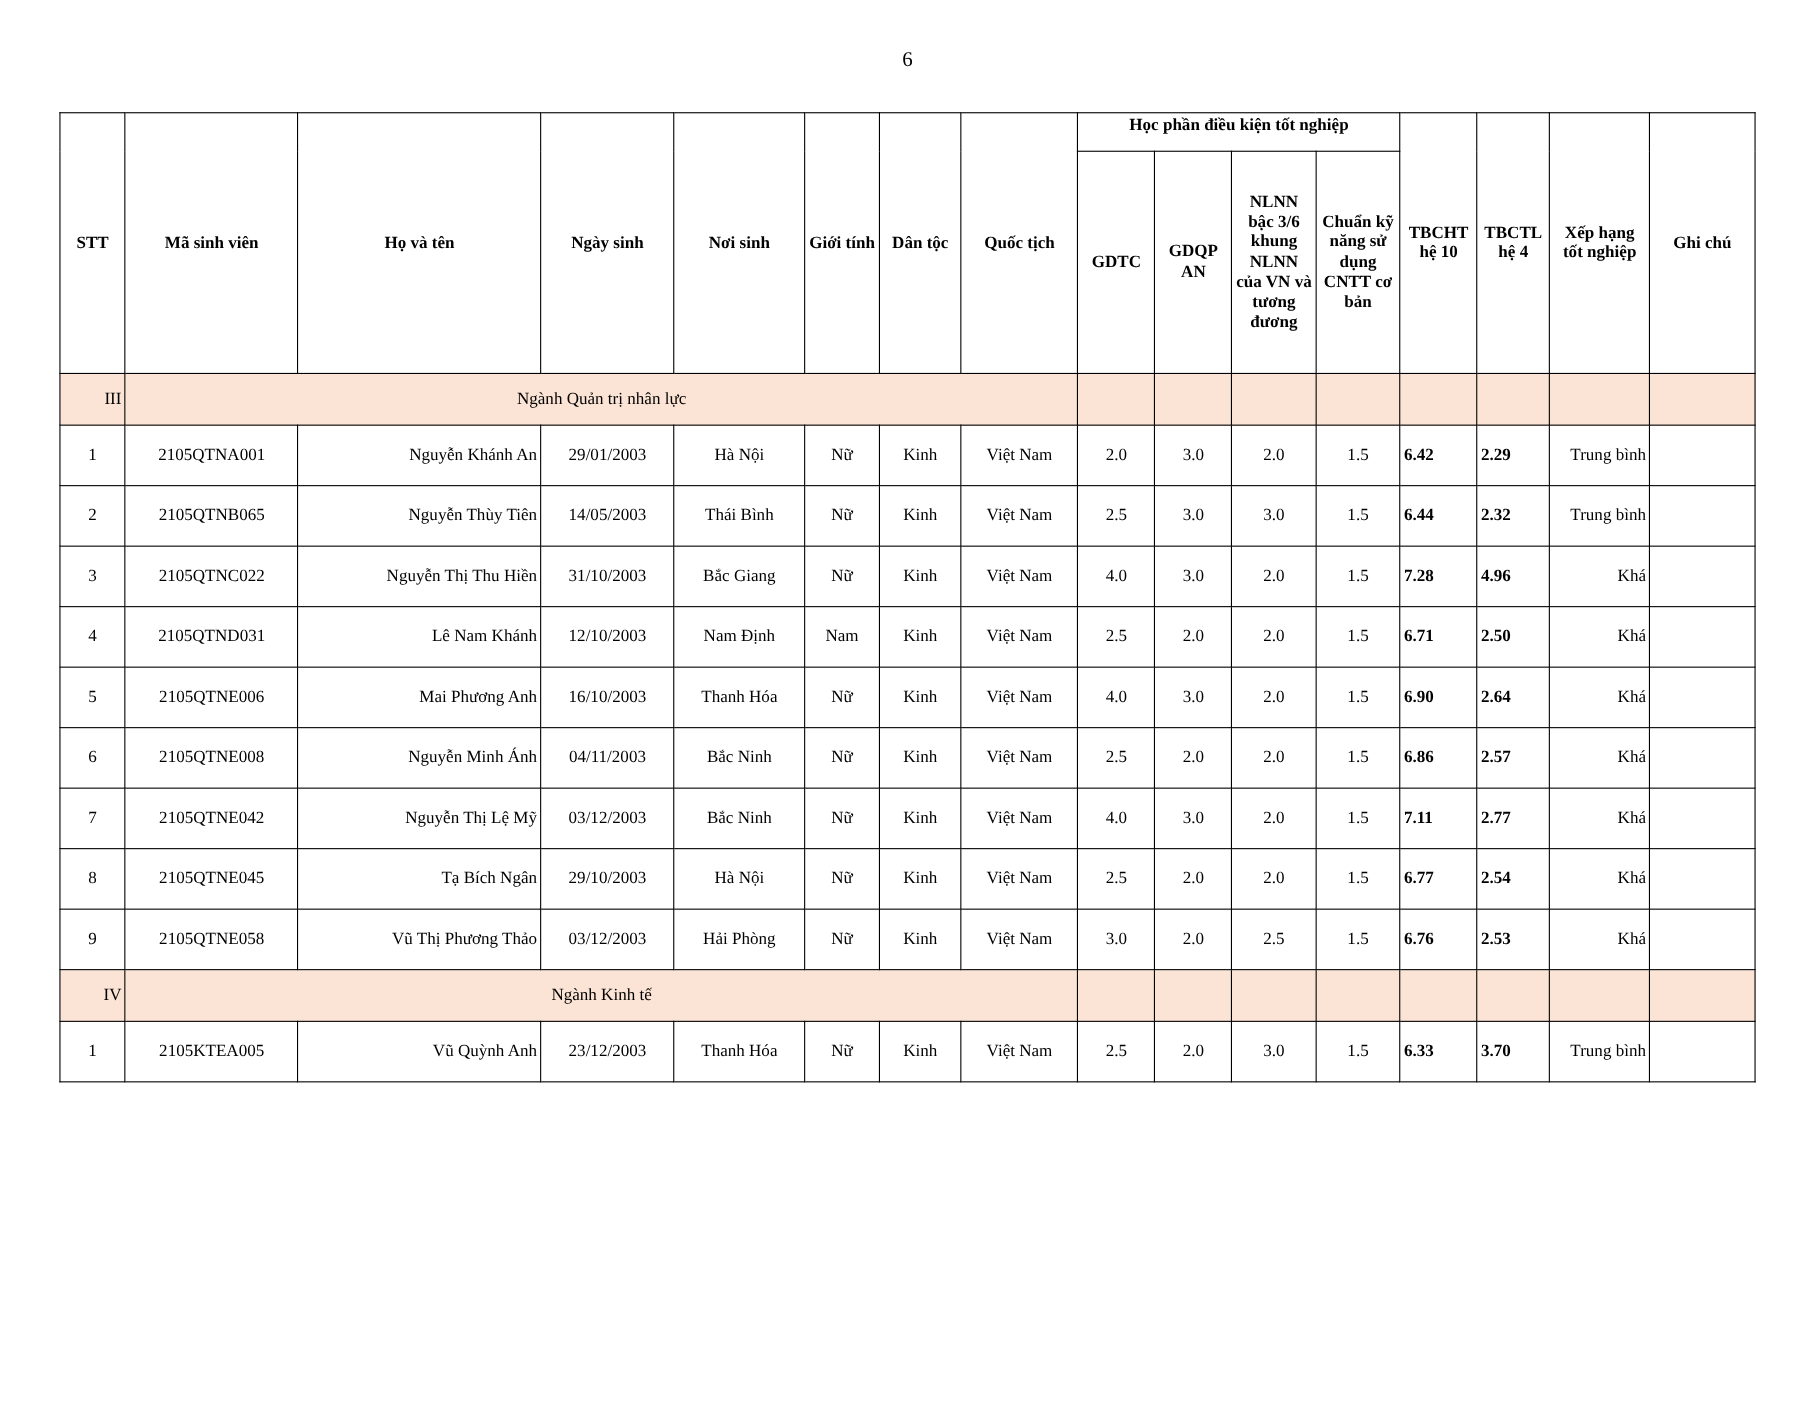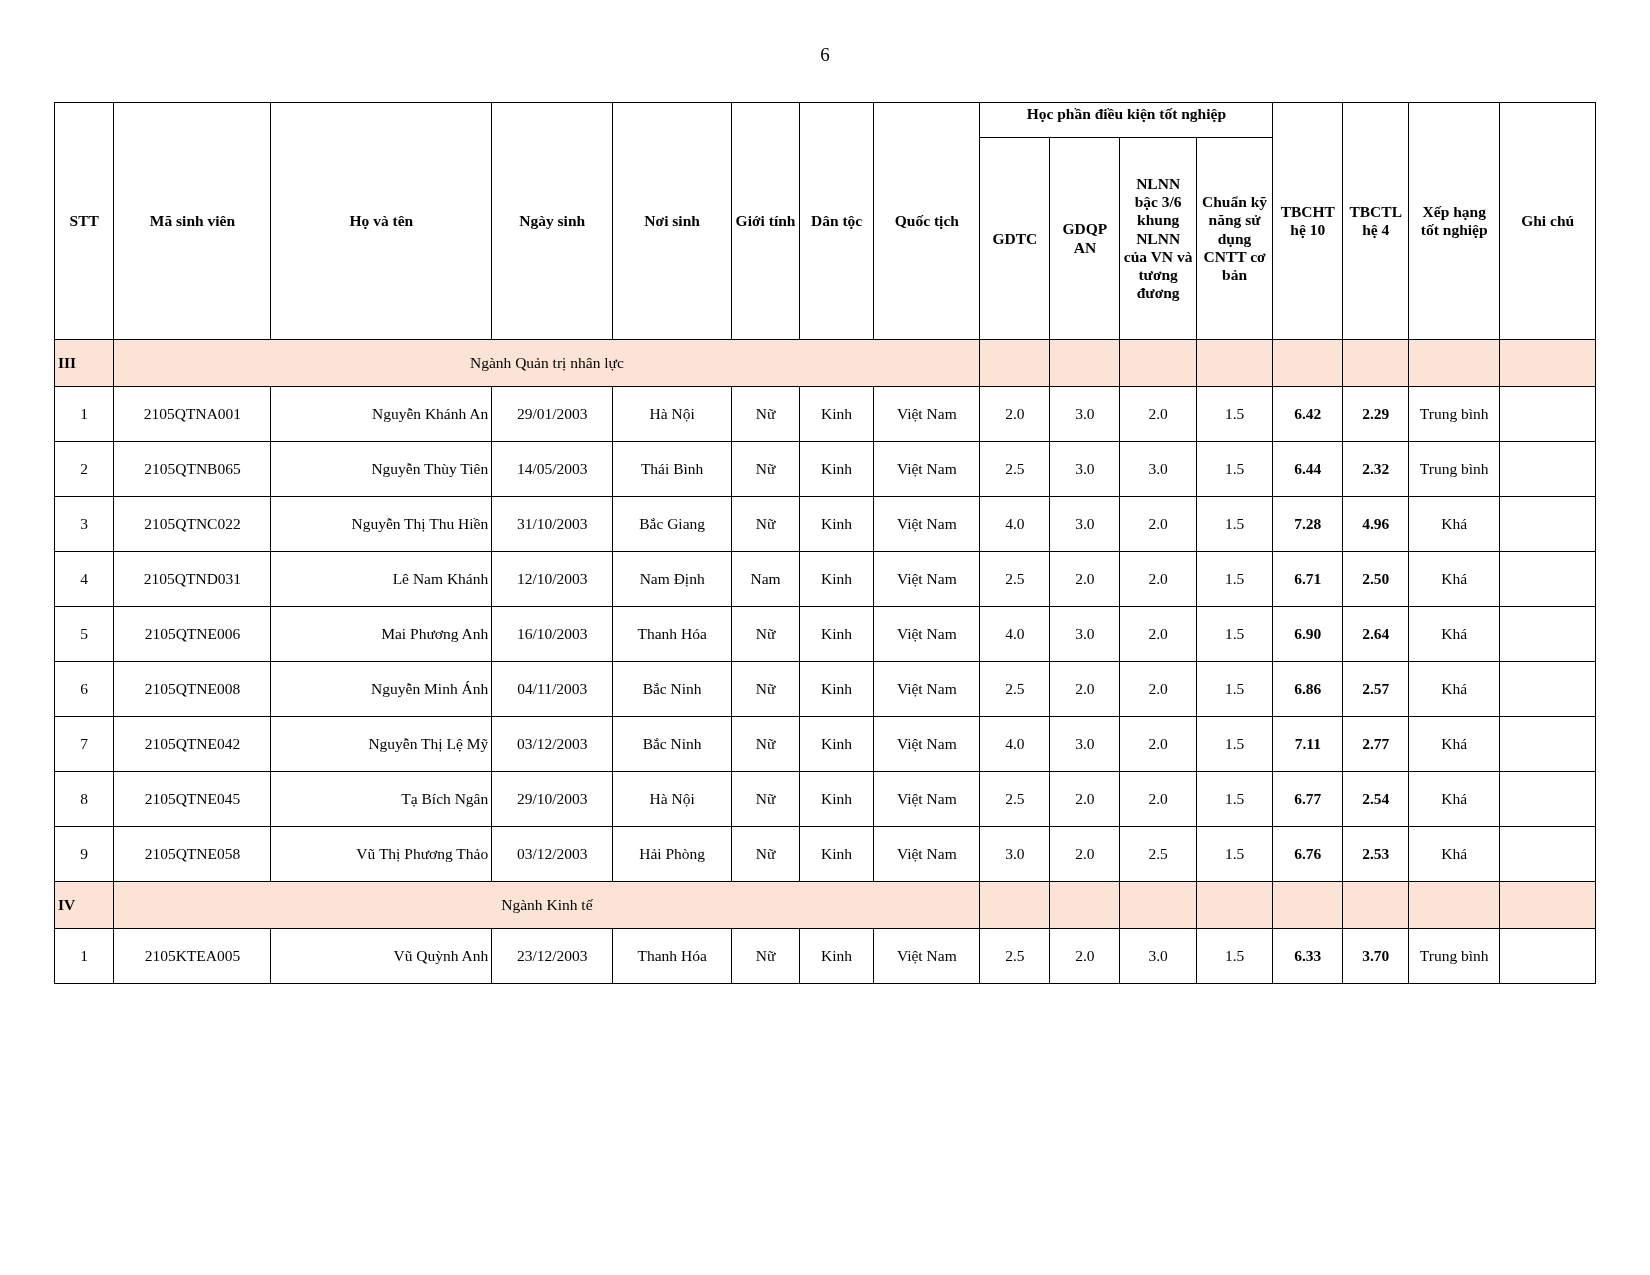--- a/index.html
+++ b/index.html
@@ -75,32 +75,32 @@
   col.c-nlnn    { width: 72px; }
   col.c-cntt    { width: 72px; }
   col.c-tbcht   { width: 66px; }
   col.c-tbctl   { width: 62px; }
   col.c-rank    { width: 86px; }
   col.c-note    { width: 90px; }
 
   
   td.ctr { text-align: center; }
   td.lft { text-align: right; padding-left: 7px; }
-  td.bold-ctr { text-align: center; font-weight: bold; }
-  td.rank { text-align: center; padding-left: 5px; font-size: 15px; line-height:1.15;}
+  td.bold-ctr { text-align: left; font-weight: bold; }
+  td.rank { text-align: right; padding-left: 5px; font-size: 15px; line-height:1.15;}
   tbody tr.data-row td { height: 50px; }
 
   
   tr.section-row td {
     background: #fbe4d5;
     height: 42px;
   }
   td.section-num {
-    text-align: left;
-    font-weight: bold;
+    text-align: right;
+    font-weight: normal;
     font-size: 16px;
   }
   td.section-title {
     text-align: center;
     font-weight: normal;
     font-size: 16.5px;
     padding-left: 7px;
   }
 </style>
 </head>

